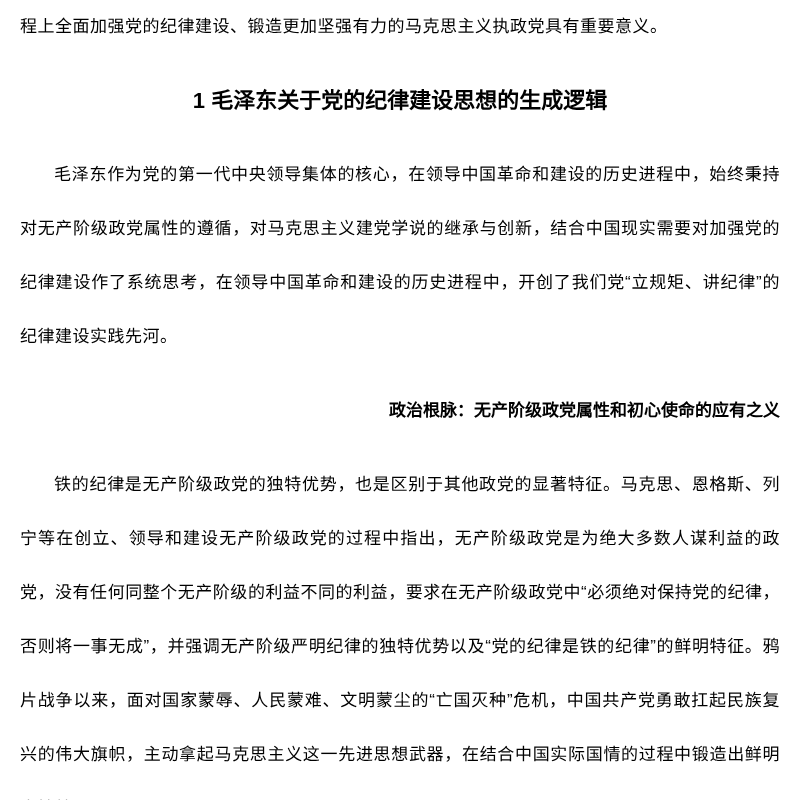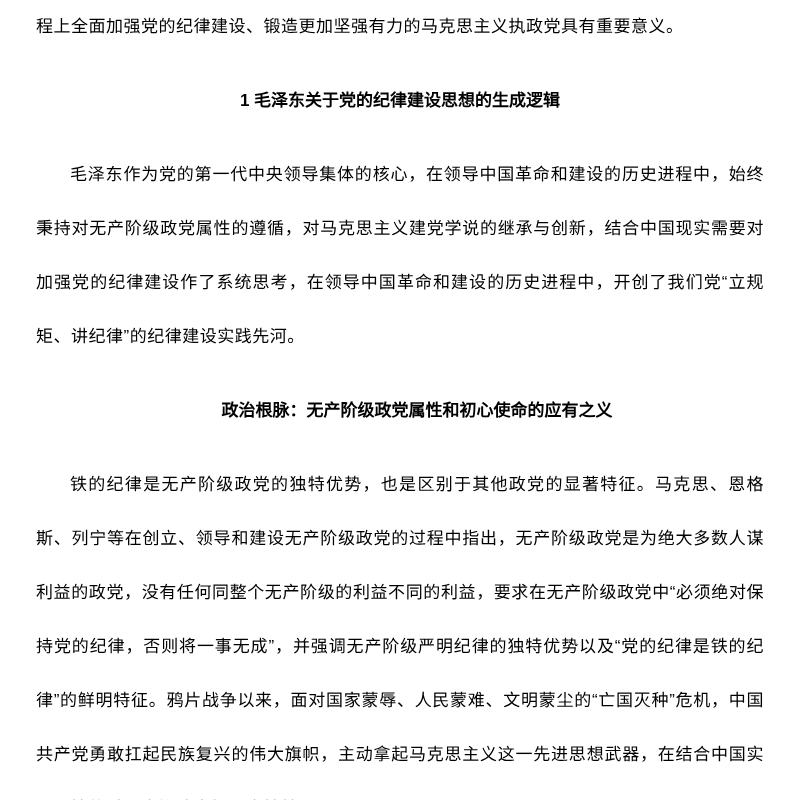--- a/index.html
+++ b/index.html
@@ -19,40 +19,40 @@
     width: 800px;
     height: 800px;
     padding: 0 20px;
     overflow: hidden;
   }
   .para {
     font-size: 17px;
     line-height: 54px;
     text-align: justify;
     letter-spacing: 0.5px;
-    margin: 20px 16px;
+    margin: 20px 0;
   }
   .para.first {
     margin-top: 0;
   }
   .indent {
     text-indent: 2em;
   }
   .heading {
-    font-size: 17px;
+    font-size: 22px;
     line-height: 54px;
     font-weight: bold;
     text-align: center;
     margin: 20px 0;
   }
   .subheading {
     font-size: 17px;
     line-height: 54px;
     font-weight: bold;
-    text-align: center;
+    text-align: right;
     text-indent: 2em;
     margin: 20px 0;
   }
 </style>
 </head>
 <body>
 
 <div class="page">
 
   <p class="para first">程上全面加强党的纪律建设、锻造更加坚强有力的马克思主义执政党具有重要意义。</p>

